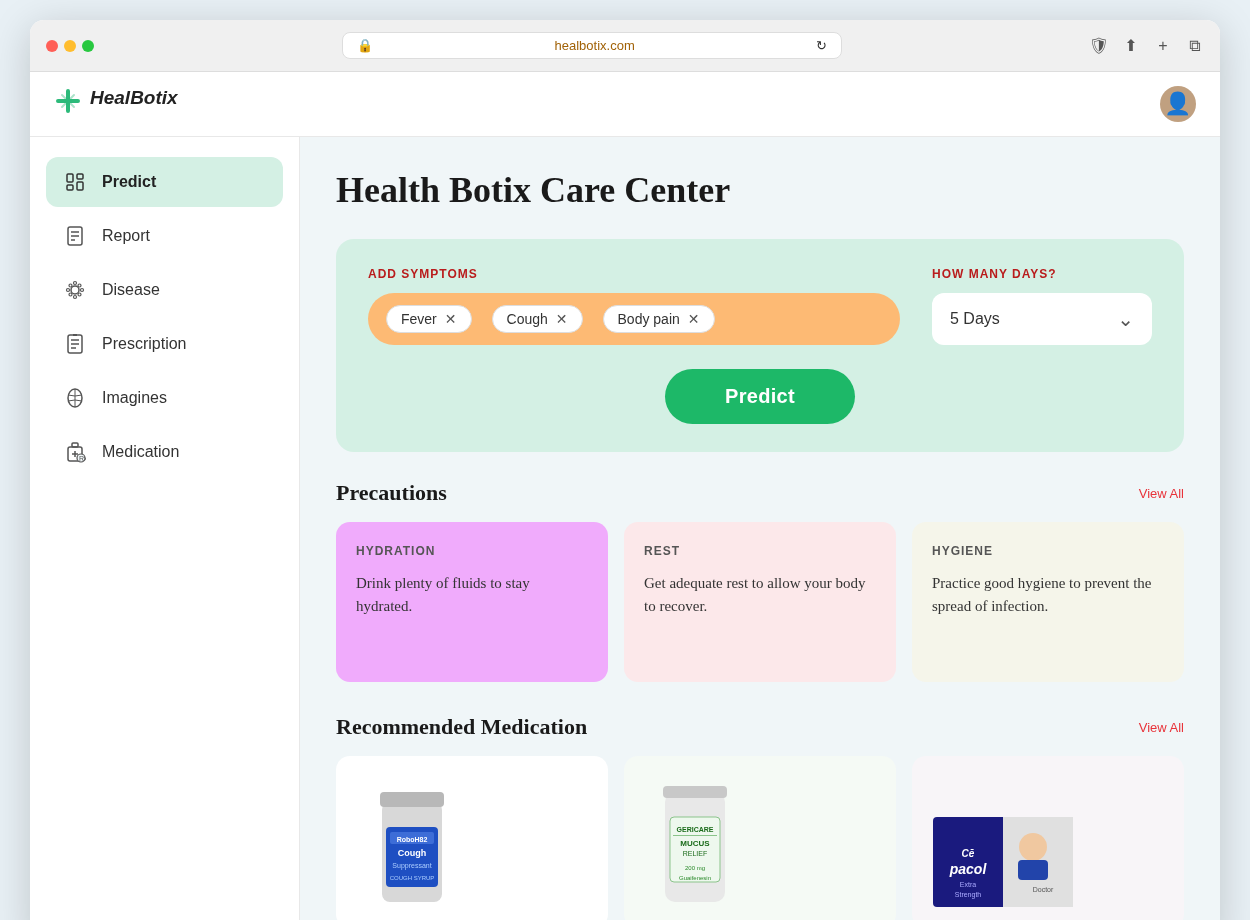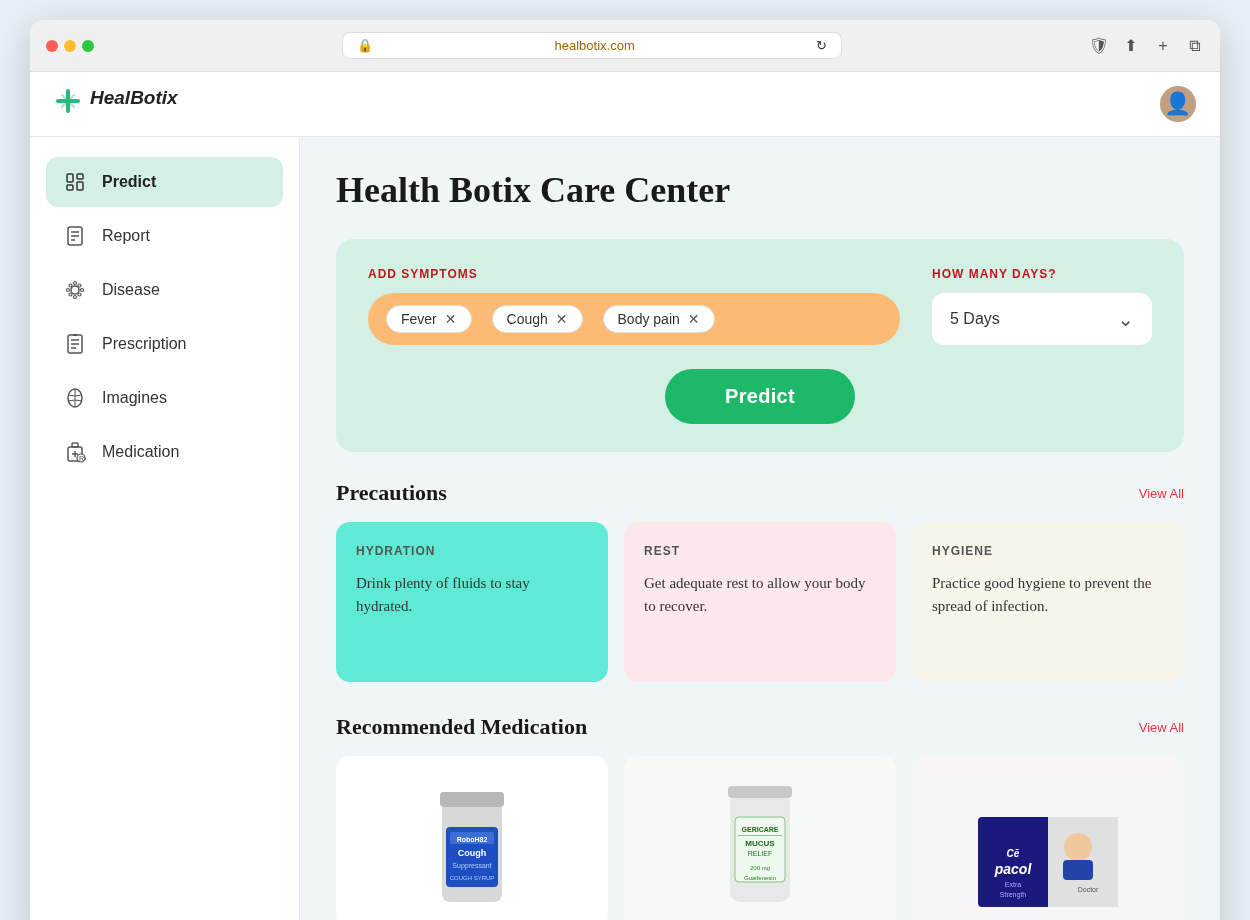--- a/index.html
+++ b/index.html
@@ -253,21 +253,21 @@
       display: grid;
       grid-template-columns: repeat(3, 1fr);
       gap: 16px;
       margin-bottom: 32px;
     }
     .precaution-card {
       border-radius: 14px;
       padding: 22px 20px;
       min-height: 160px;
     }
-    .precaution-card.hydration { background: #5eead4; }
+    .precaution-card.hydration { background: #f0abfc; }
     .precaution-card.rest { background: #fce8ea; }
     .precaution-card.hygiene { background: #f5f5ea; }
     .precaution-label {
       font-size: 12px;
       font-weight: 700;
       letter-spacing: 1px;
       color: #555;
       text-transform: uppercase;
       margin-bottom: 14px;
     }
@@ -292,21 +292,21 @@
       align-items: center;
       justify-content: center;
       overflow: hidden;
       position: relative;
     }
     .med-placeholder {
       width: 100%;
       height: 140px;
       display: flex;
       align-items: flex-end;
-      justify-content: center;
+      justify-content: flex-start;
       overflow: hidden;
     }
 
     
     .app-container {
       display: flex;
       flex-direction: column;
       height: calc(920px - 48px);
     }
   </style>

